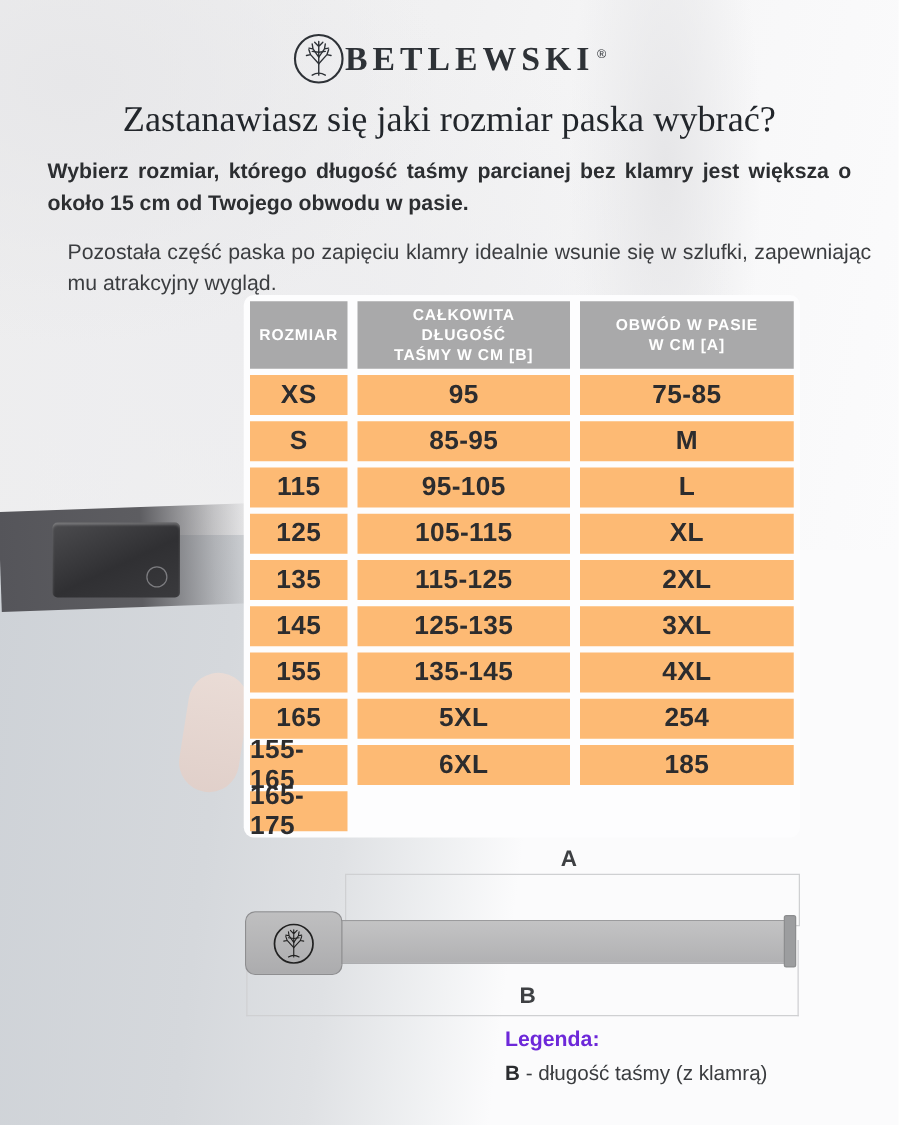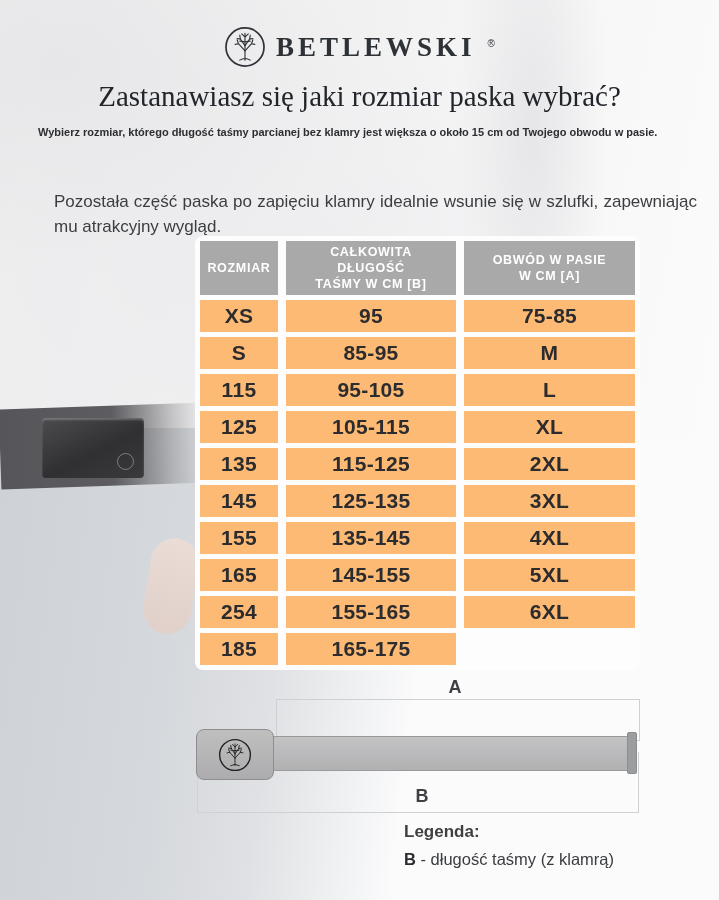--- a/index.html
+++ b/index.html
@@ -18,29 +18,29 @@
   .bg-belt-strip{position:absolute;left:0;top:406px;width:205px;height:80px;transform:rotate(-2deg);
     background:linear-gradient(to right,#55555a 0%,#5d5d61 55%,rgba(93,93,97,.3) 84%,rgba(93,93,97,0) 100%);}
   .bg-buckle{position:absolute;left:42px;top:418px;width:102px;height:60px;border-radius:4px;
     background:linear-gradient(155deg,#4c4c4f 0%,#303033 55%,#3a3a3d 100%);box-shadow:inset 0 2px 2px rgba(255,255,255,.25);}
   .bg-buckle:after{content:"";position:absolute;right:10px;bottom:8px;width:15px;height:15px;border-radius:50%;
     border:1px solid #8f8f92;opacity:.8;}
   .bg-thumb{position:absolute;left:147px;top:538px;width:48px;height:96px;border-radius:24px;
     background:linear-gradient(to bottom,#ecdcd5,#e2cfc8);transform:rotate(9deg);opacity:.9;}
 
   
-  .brand{position:absolute;left:0;top:26px;width:719px;display:flex;align-items:center;justify-content:center;gap:10px;color:#2e3237;}
+  .brand{position:absolute;left:0;top:26px;width:719px;display:flex;align-items:center;justify-content:center;color:#2e3237;}
   .brand .tree{width:42px;height:42px;}
   .brand .name{font-family:"Liberation Serif","DejaVu Serif",serif;font-size:27px;letter-spacing:4px;font-weight:600;}
   .brand sup{font-size:10px;vertical-align:top;position:relative;top:-4px;margin-left:2px;}
 
   
   .title{position:absolute;left:0;top:80px;width:719px;margin:0;text-align:center;
     font-family:"Liberation Serif","DejaVu Serif",serif;font-weight:500;font-size:29px;color:#22262b;}
-  .lead{position:absolute;left:38px;top:124px;width:643px;margin:0;font-size:11px;font-weight:700;
+  .lead{position:absolute;left:38px;top:124px;width:643px;margin:0;font-size:17px;font-weight:700;
     color:#2c2e31;line-height:1.55;text-align:justify;}
   .sub{position:absolute;left:38px;top:174px;width:643px;margin:16px;font-size:17px;font-weight:400;
     color:#3b3d40;line-height:1.45;text-align:justify;}
 
   
   .size-table{position:absolute;left:195px;top:236px;width:445px;box-sizing:border-box;background:#fdfdfe;
     border-radius:8px;padding:5px;display:grid;grid-template-columns:78px 170px 1fr;
     grid-template-rows:54px repeat(10,32px);column-gap:8px;row-gap:5px;}
   .th{background:#a9a9aa;color:#ffffff;display:flex;align-items:center;justify-content:center;text-align:center;
     font-size:12.5px;font-weight:700;letter-spacing:.7px;line-height:1.3;}
@@ -58,21 +58,21 @@
     background:linear-gradient(to bottom,#c3c3c4,#b1b1b3);border:1px solid #9b9b9d;}
   .belt-tip{position:absolute;left:627px;top:732px;width:10px;height:42px;border-radius:2px;
     background:#9c9d9f;border:1px solid #8c8d8f;box-sizing:border-box;}
   .belt-buckle{position:absolute;left:196px;top:729px;width:78px;height:51px;box-sizing:border-box;border-radius:8px;
     background:linear-gradient(to bottom,#bfbfc0,#acacae);border:1px solid #8e8e90;
     display:flex;align-items:center;justify-content:center;color:#212121;}
   .belt-buckle .tree{width:34px;height:34px;}
 
   
   .legend{position:absolute;left:404px;top:822px;color:#313336;}
-  .legend-title{font-size:17px;font-weight:700;margin-bottom:6px;color:#404040;}
+  .legend-title{font-size:17px;font-weight:700;margin-bottom:6px;color:#6d28d9;}
   .legend-item{font-size:16.5px;line-height:1.45;color:#3a3c3f;}
   .legend-item b{font-weight:700;color:#2a2c2f;}
 </style>
 </head>
 <body>
 
 <svg width="0" height="0" style="position:absolute">
   <symbol id="treeicon" viewBox="0 0 64 64">
     <circle cx="32" cy="32" r="29" fill="none" stroke="currentColor" stroke-width="2.6"></circle>
     <g stroke="currentColor" fill="none" stroke-width="1.7" stroke-linecap="round">
@@ -150,21 +150,20 @@
     <div class="td">2XL</div>
     <div class="td">145</div>
     <div class="td">125-135</div>
 
     <div class="td">3XL</div>
     <div class="td">155</div>
     <div class="td">135-145</div>
 
     <div class="td">4XL</div>
     <div class="td">165</div>
-    <div class="td">145-155</div>
 
     <div class="td">5XL</div>
     <div class="td">254</div>
     <div class="td">155-165</div>
 
     <div class="td">6XL</div>
     <div class="td">185</div>
     <div class="td">165-175</div>
   </div>
 

